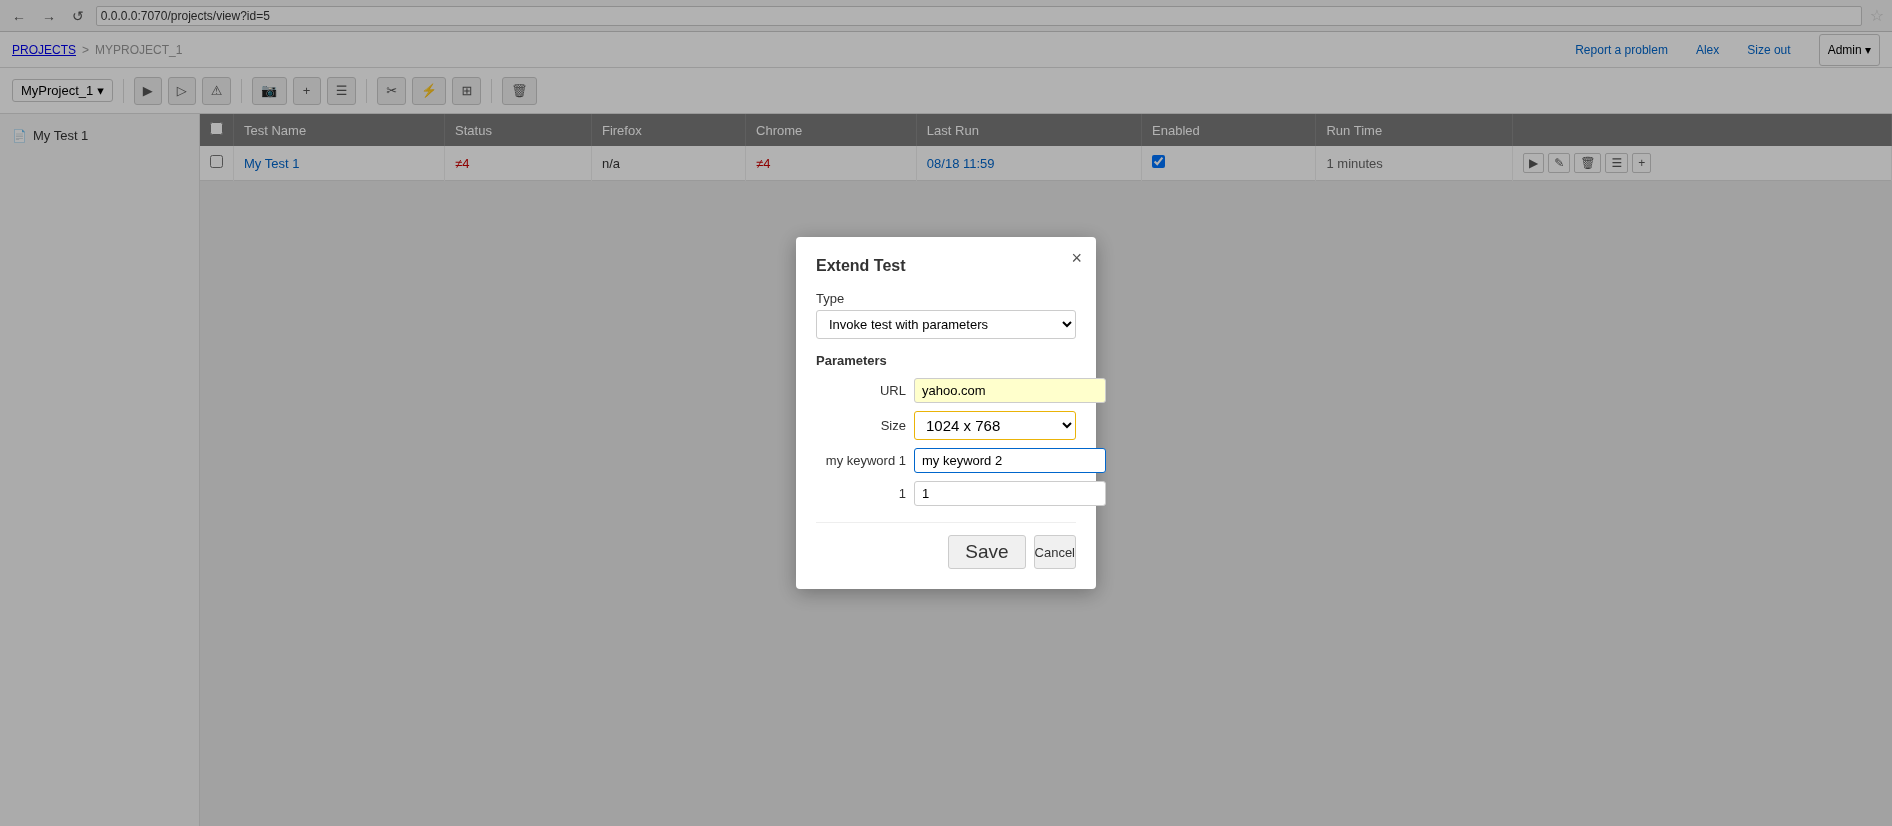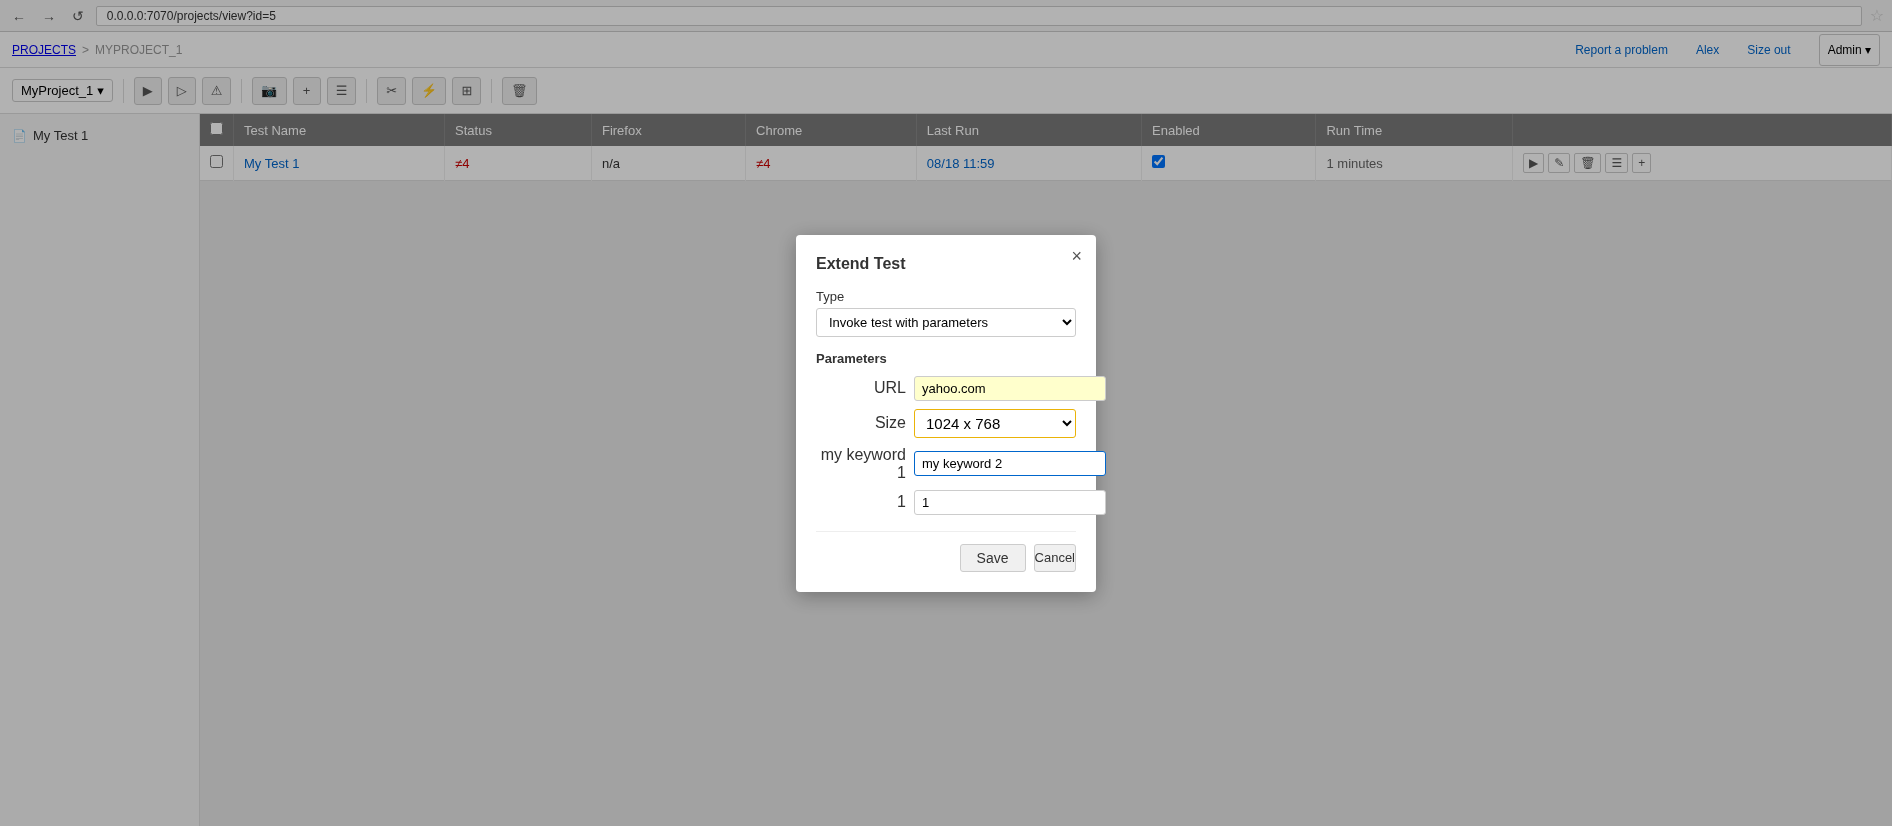--- a/index.html
+++ b/index.html
@@ -21,21 +21,21 @@
       cursor: pointer;
       color: #555;
       font-size: 14px;
       padding: 2px 4px;
     }
     .browser-url-bar {
       flex: 1;
       background: white;
       border: 1px solid #ccc;
       border-radius: 2px;
-      padding: 2px 10px;
+      padding: 2px 4px;
       font-size: 12px;
       color: #333;
     }
     .browser-star {
       color: #ccc;
       font-size: 16px;
     }
 
     
     .top-nav {
@@ -289,21 +289,21 @@
       margin-bottom: 10px;
       color: #333;
     }
     .param-row {
       display: flex;
       align-items: center;
       gap: 8px;
       margin-bottom: 8px;
     }
     .param-label {
-      font-size: 16px;
+      font-size: 13px;
       color: #333;
       min-width: 90px;
       text-align: right;
     }
     .param-input {
       flex: 1;
       border: 1px solid #ccc;
       border-radius: 3px;
       padding: 4px 7px;
       font-size: 13px;
@@ -328,21 +328,21 @@
       gap: 8px;
       margin-top: 16px;
       padding-top: 12px;
       border-top: 1px solid #eee;
     }
     .btn-save {
       background: #f0f0f0;
       border: 1px solid #ccc;
       border-radius: 3px;
       padding: 5px 16px;
-      font-size: 14px;
+      font-size: 19px;
       cursor: pointer;
       color: #333;
     }
     .btn-cancel {
       background: #f0f0f0;
       border: 1px solid #ccc;
       border-radius: 3px;
       padding: 5px 0;
       font-size: 13px;
       cursor: pointer;

